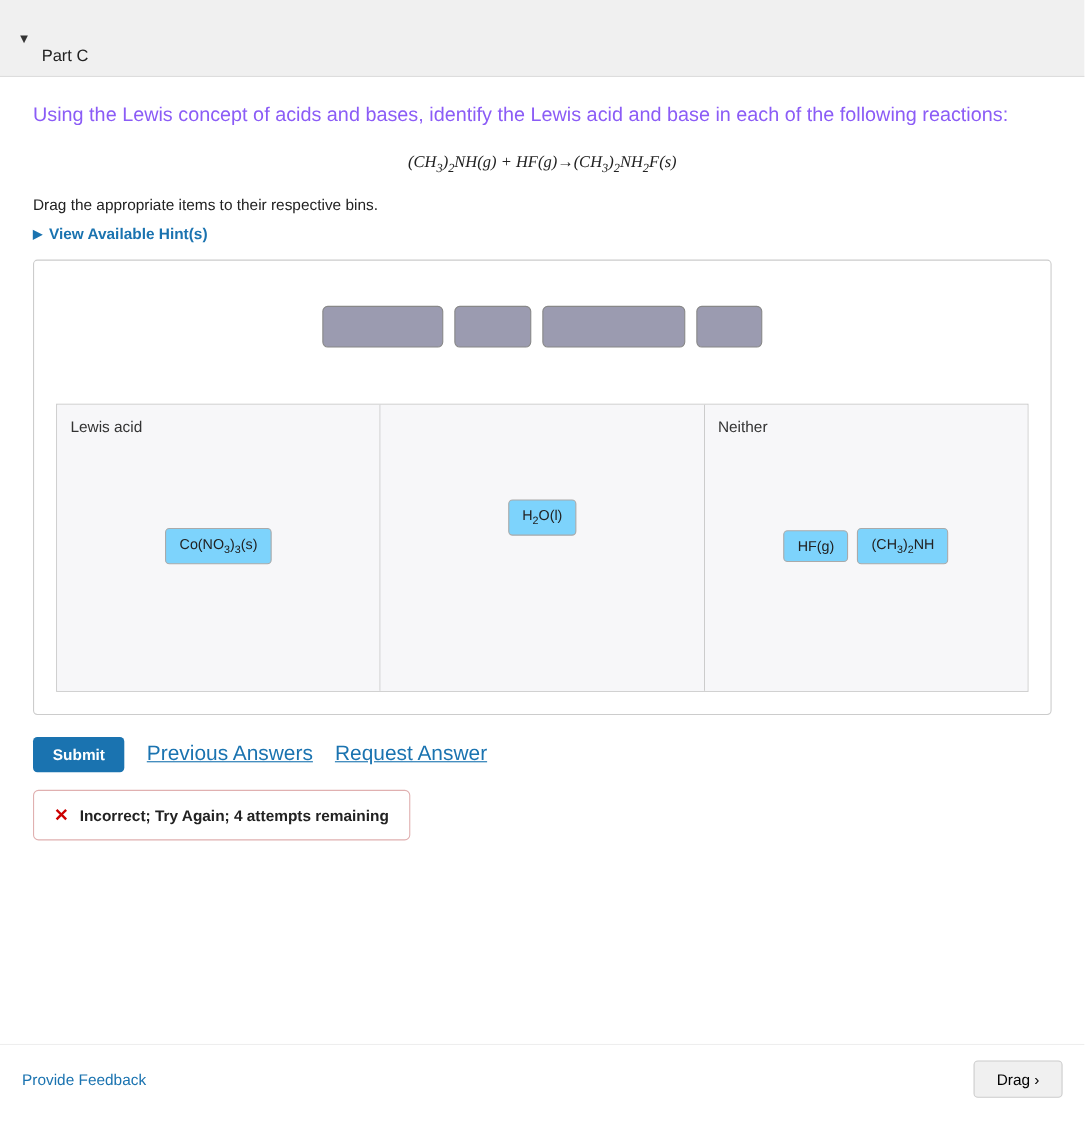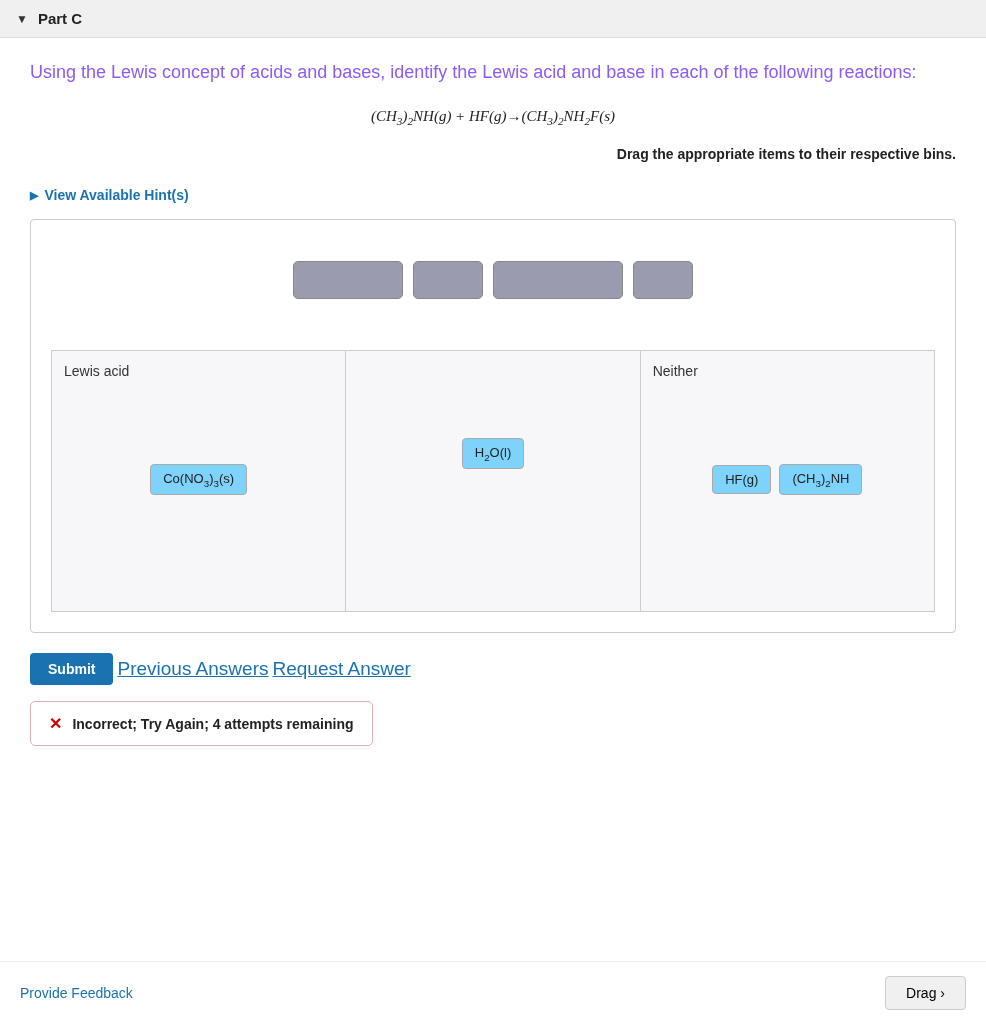--- a/index.html
+++ b/index.html
@@ -20,22 +20,23 @@
       background: #f0f0f0;
       padding: 10px 16px;
       border-bottom: 1px solid #ddd;
     }
     .part-header .chevron {
       margin-right: 10px;
       font-size: 12px;
       color: #333;
     }
     .part-header .part-title {
-      font-weight: bold;
+      font-weight: normal;
       font-size: 15px;
+      margin-top: 32px;
     }
 
     
     .main-content {
       padding: 20px 30px;
     }
 
     .instructions-text {
       font-size: 18px;
       line-height: 1.6;
@@ -48,24 +49,23 @@
       text-align: center;
       margin-bottom: 14px;
     }
     .equations .eq {
       font-size: 15px;
       line-height: 2;
       font-style: italic;
     }
 
     .drag-instruction {
-      font-weight: bold;
-      margin-bottom: 25px;
-      font-size: 14px;
-      text-align: right;
+      font-weight: normal;
+      margin-bottom: 10px;
+      font-size: 14px;
     }
 
     .hint-link {
       color: #1a73b0;
       font-size: 14px;
       cursor: pointer;
       display: flex;
       align-items: center;
       gap: 6px;
       margin-bottom: 16px;
@@ -154,21 +154,21 @@
       padding: 6px 12px;
       font-size: 13px;
       cursor: grab;
       white-space: nowrap;
     }
 
     
     .action-row {
       display: flex;
       align-items: center;
-      gap: 4px;
+      gap: 20px;
       margin-bottom: 16px;
     }
 
     .submit-btn {
       background: #1a73b0;
       color: #fff;
       border: none;
       border-radius: 4px;
       padding: 8px 18px;
       font-size: 14px;
@@ -202,21 +202,21 @@
       font-size: 16px;
     }
     .result-text {
       font-size: 14px;
       font-weight: bold;
     }
 
     
     .footer {
       position: absolute;
-      bottom: 0;
+      bottom: 12px;
       left: 0;
       right: 0;
       padding: 14px 20px;
       display: flex;
       justify-content: space-between;
       align-items: center;
       background: #fff;
       border-top: 1px solid #eee;
     }
 

